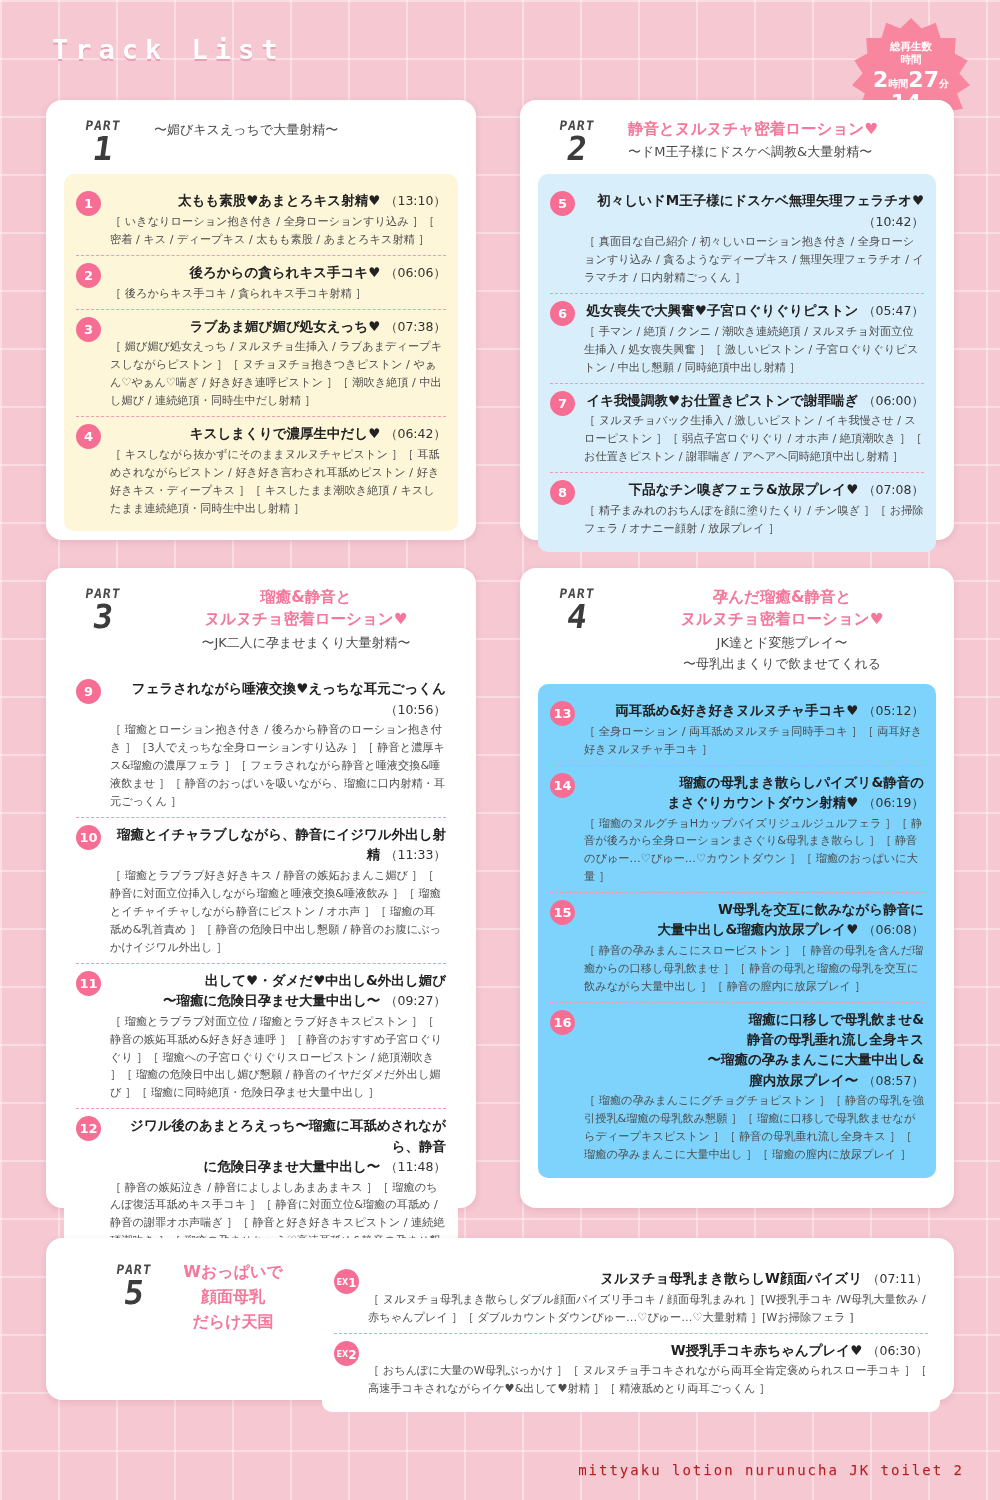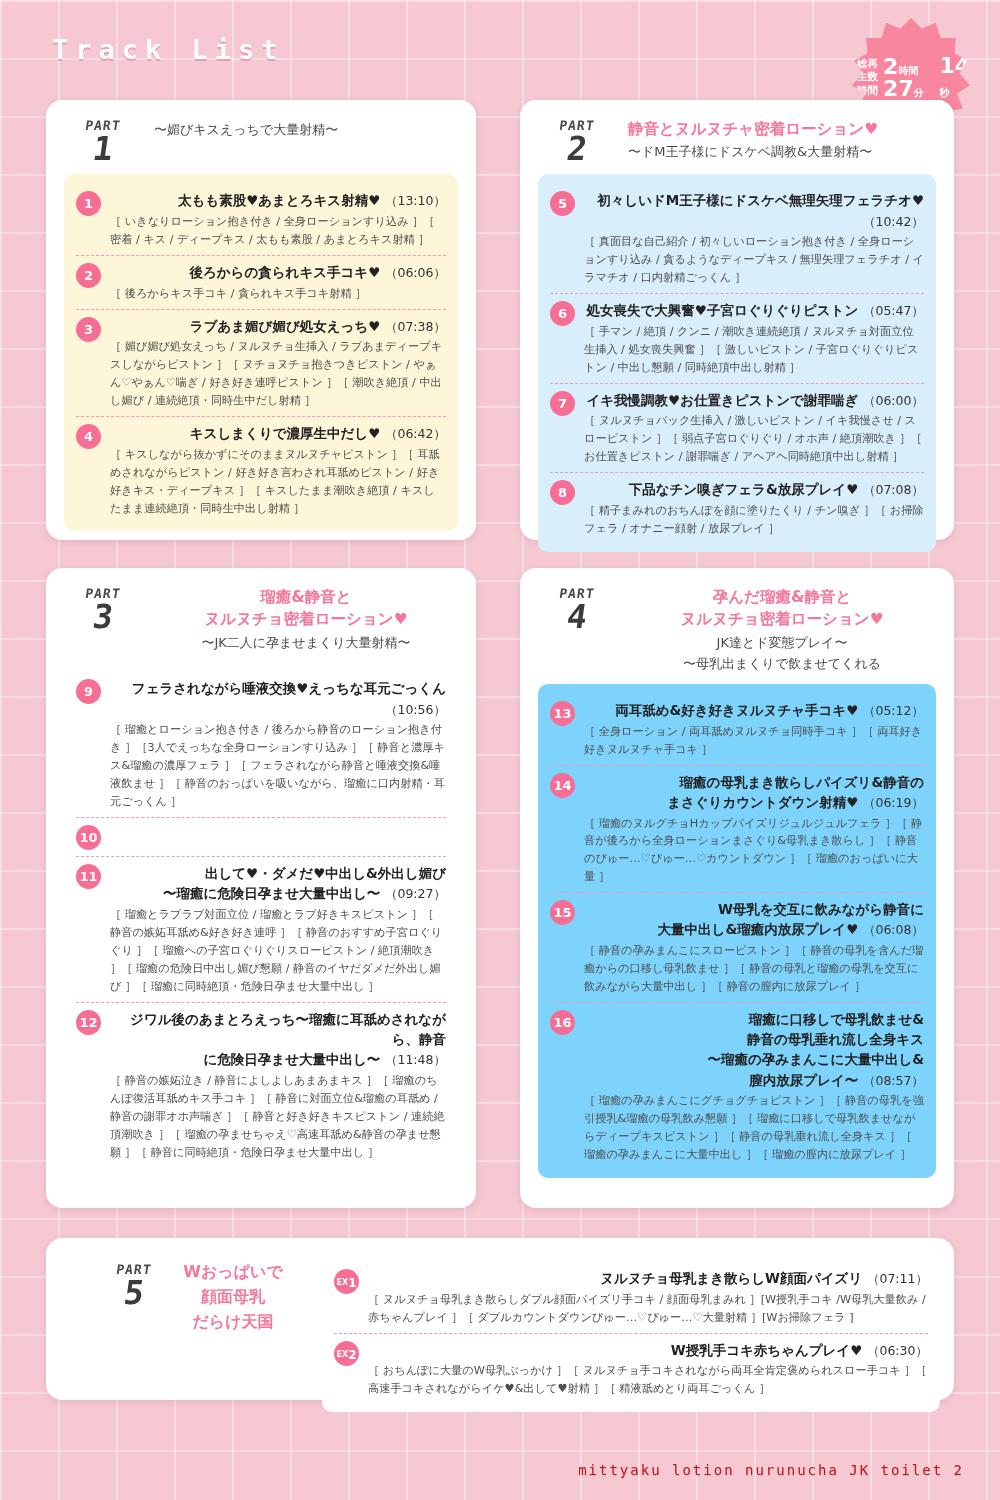--- a/index.html
+++ b/index.html
@@ -28,21 +28,21 @@
     font-size:27px; font-weight:bold; letter-spacing:7px;
     color:#ffffff;
     text-shadow:0 2px 0 #e79fb2;
     font-family:"DejaVu Sans Mono", monospace;
   }
 
   
   .burst {
     position:absolute; right:30px; top:18px;
     width:118px; height:118px;
-    display:flex; flex-direction:row; align-items:center; justify-content:center;
+    display:flex; flex-direction:column; align-items:center; justify-content:center;
     color:#fff;
     background:#f9869f;
     clip-path: polygon(50% 0%,59% 9%,71% 4%,75% 17%,88% 17%,87% 30%,98% 36%,91% 47%,100% 57%,89% 64%,94% 77%,81% 79%,80% 92%,68% 88%,60% 99%,50% 90%,40% 99%,32% 88%,20% 92%,19% 79%,6% 77%,11% 64%,0% 57%,9% 47%,2% 36%,13% 30%,12% 17%,25% 17%,29% 4%,41% 9%);
   }
   .burst .lbl { font-size:10.5px; line-height:1.25; text-align:center; font-weight:bold;}
   .burst .big { font-size:22px; font-weight:bold; line-height:1; margin-top:2px;}
   .burst .big small { font-size:10px; }
   .burst .big2 { font-size:22px; font-weight:bold; line-height:1.05;}
   .burst .big2 small { font-size:10px; }
 
@@ -236,20 +236,24 @@
     <div class="list-box box-plain">
       <div class="track">
         <div class="tnum">9</div>
         <div class="tbody">
           <div class="ttitle"><span>フェラされながら唾液交換♥えっちな耳元ごっくん</span> <span class="time">（10:56）</span></div>
           <div class="ttags">［ 瑠癒とローション抱き付き / 後ろから静音のローション抱き付き ］［3人でえっちな全身ローションすり込み ］［ 静音と濃厚キス&amp;瑠癒の濃厚フェラ ］［ フェラされながら静音と唾液交換&amp;唾液飲ませ ］［ 静音のおっぱいを吸いながら、瑠癒に口内射精・耳元ごっくん ］</div>
         </div>
       </div>
       <div class="track">
         <div class="tnum">10</div>
+        <div class="tbody">
+          <div class="ttitle"><span>瑠癒とイチャラブしながら、静音にイジワル外出し射精</span> <span class="time">（11:33）</span></div>
+          <div class="ttags">［ 瑠癒とラブラブ好き好きキス / 静音の嫉妬おまんこ媚び ］［ 静音に対面立位挿入しながら瑠癒と唾液交換&amp;唾液飲み ］［ 瑠癒とイチャイチャしながら静音にピストン / オホ声 ］［ 瑠癒の耳舐め&amp;乳首責め ］［ 静音の危険日中出し懇願 / 静音のお腹にぶっかけイジワル外出し ］</div>
+        </div>
       </div>
       <div class="track">
         <div class="tnum">11</div>
         <div class="tbody">
           <div class="ttitle">出して♥・ダメだ♥中出し&amp;外出し媚び</div>
           <div class="ttitle"><span>〜瑠癒に危険日孕ませ大量中出し〜</span> <span class="time">（09:27）</span></div>
           <div class="ttags">［ 瑠癒とラブラブ対面立位 / 瑠癒とラブ好きキスピストン ］［ 静音の嫉妬耳舐め&amp;好き好き連呼 ］［ 静音のおすすめ子宮ロぐりぐり ］［ 瑠癒への子宮ロぐりぐりスローピストン / 絶頂潮吹き ］［ 瑠癒の危険日中出し媚び懇願 / 静音のイヤだダメだ外出し媚び ］［ 瑠癒に同時絶頂・危険日孕ませ大量中出し ］</div>
         </div>
       </div>
       <div class="track">

